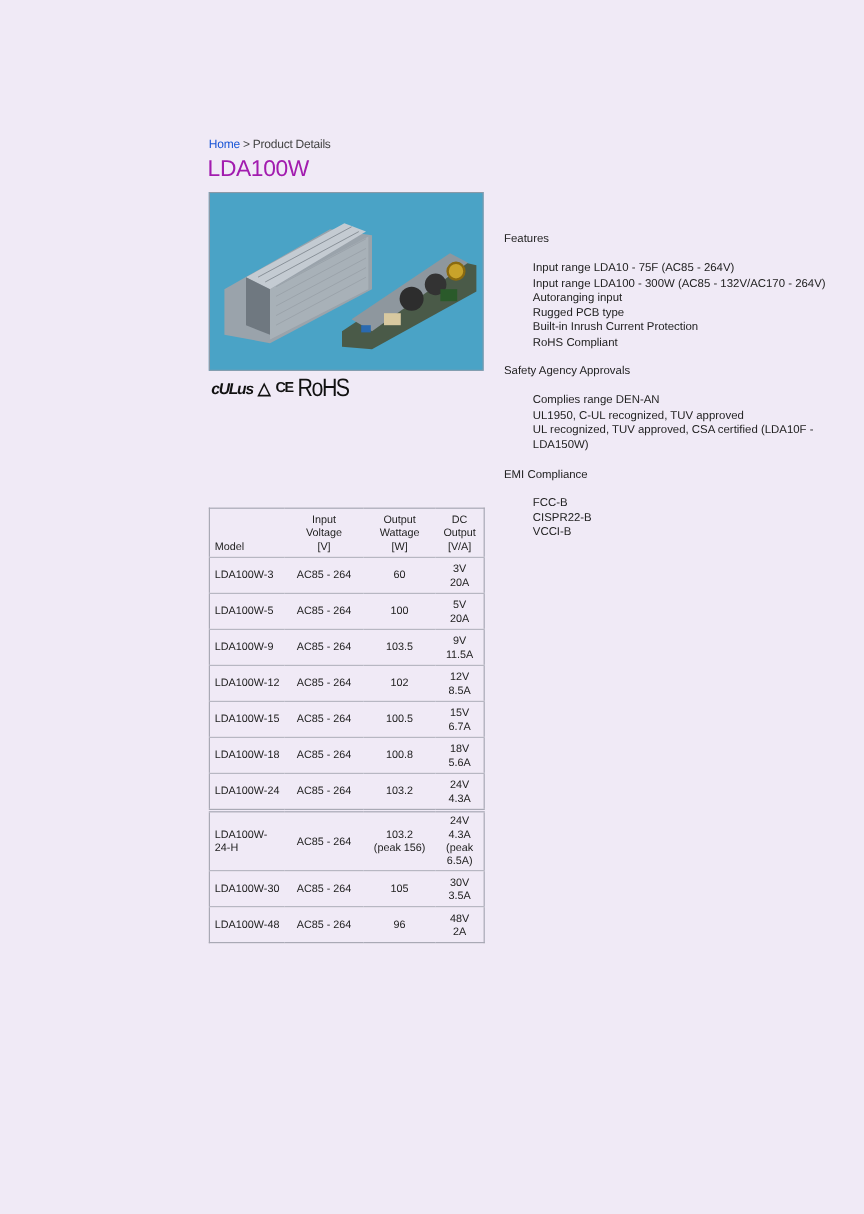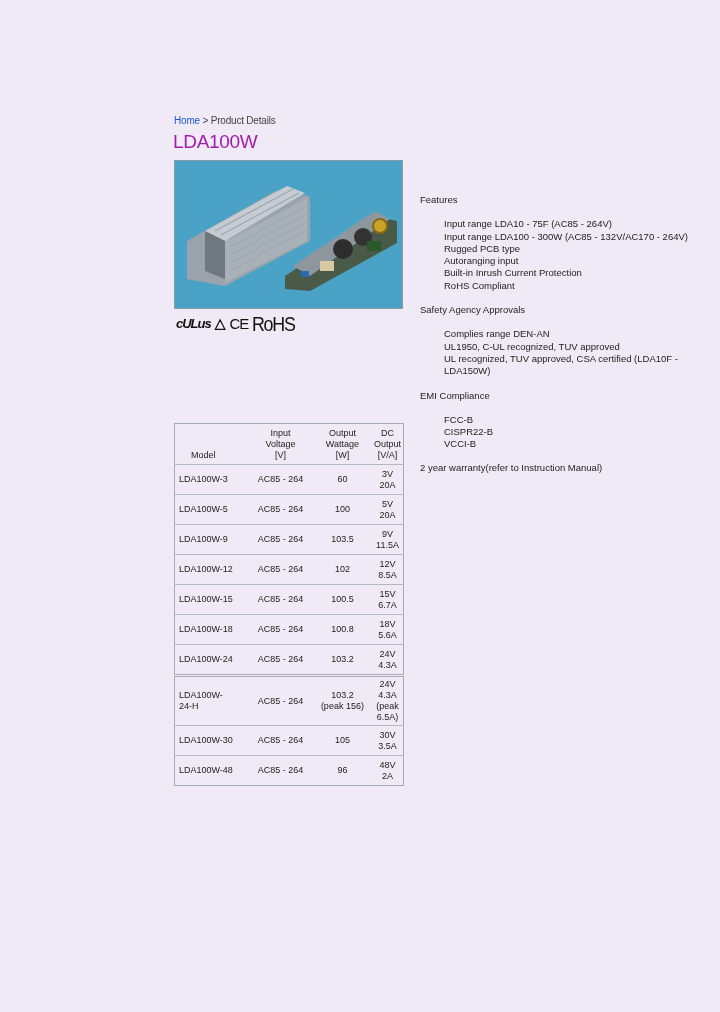--- a/index.html
+++ b/index.html
@@ -32,36 +32,36 @@
   }
   .cert-logos {
     position: absolute; left: 176px; top: 311px;
     height: 24px; display: flex; align-items: center; gap: 4px;
   }
   .cert {
     font-weight: bold; color: #111; line-height: 1;
   }
   .cert.ul { font-size: 13px; font-style: italic; letter-spacing: -1px; }
   .cert.tuv { font-size: 14px; }
-  .cert.ce { font-size: 15px; font-weight: normal; letter-spacing: -1px; }
+  .cert.ce { font-size: 12px; font-weight: bold; letter-spacing: -1px; }
   .cert.rohs { font-size: 21px; font-weight: normal; letter-spacing: -1.5px; transform: scaleX(0.85); transform-origin: left; }
 
   .spec-table {
     position: absolute; left: 174px; top: 423px;
     width: 230px;
     border-collapse: collapse;
     border: 1px solid #a9a9b5;
     font-size: 9px; color: #222;
   }
   .spec-table th {
     font-weight: normal; vertical-align: bottom;
     text-align: center; padding: 4px 2px 3px 2px; line-height: 11px;
     height: 33px;
   }
-  .spec-table th.model-col { text-align: left; padding-left: 16px; }
+  .spec-table th.model-col { text-align: left; padding-left: 4px; }
   .spec-table td {
     text-align: center; vertical-align: middle;
     border-top: 1px solid #b7b7c2;
     padding: 2px 2px; line-height: 11px; height: 25px;
   }
   .spec-table td.model-cell { text-align: left; padding-left: 4px; }
   .spec-table tr.thick-sep td { border-top: 3px double #a9a9b5; }
 
   .right-col {
     position: absolute; left: 420px; top: 194px;
@@ -191,36 +191,35 @@
     </tr>
   </tbody>
 </table>
 
 <div class="right-col">
   <div class="section">
     <p class="section-title">Features</p>
     <ul>
       <li>Input range LDA10 - 75F (AC85 - 264V)</li>
       <li>Input range LDA100 - 300W (AC85 - 132V/AC170 - 264V)</li>
+      <li>Autoranging input</li>
       <li>Rugged PCB type</li>
-      <li>Autoranging input</li>
       <li>Built-in Inrush Current Protection</li>
       <li>RoHS Compliant</li>
     </ul>
   </div>
   <div class="section">
     <p class="section-title">Safety Agency Approvals</p>
     <ul>
       <li>Complies range DEN-AN</li>
       <li>UL1950, C-UL recognized, TUV approved</li>
       <li>UL recognized, TUV approved, CSA certified (LDA10F - LDA150W)</li>
     </ul>
   </div>
   <div class="section">
     <p class="section-title">EMI Compliance</p>
     <ul>
       <li>FCC-B</li>
       <li>CISPR22-B</li>
       <li>VCCI-B</li>
     </ul>
   </div>
-  <p class="section-title" style="margin-top:-1px;">2 year warranty(refer to Instruction Manual)</p>
 </div>
 
 </body></html>

